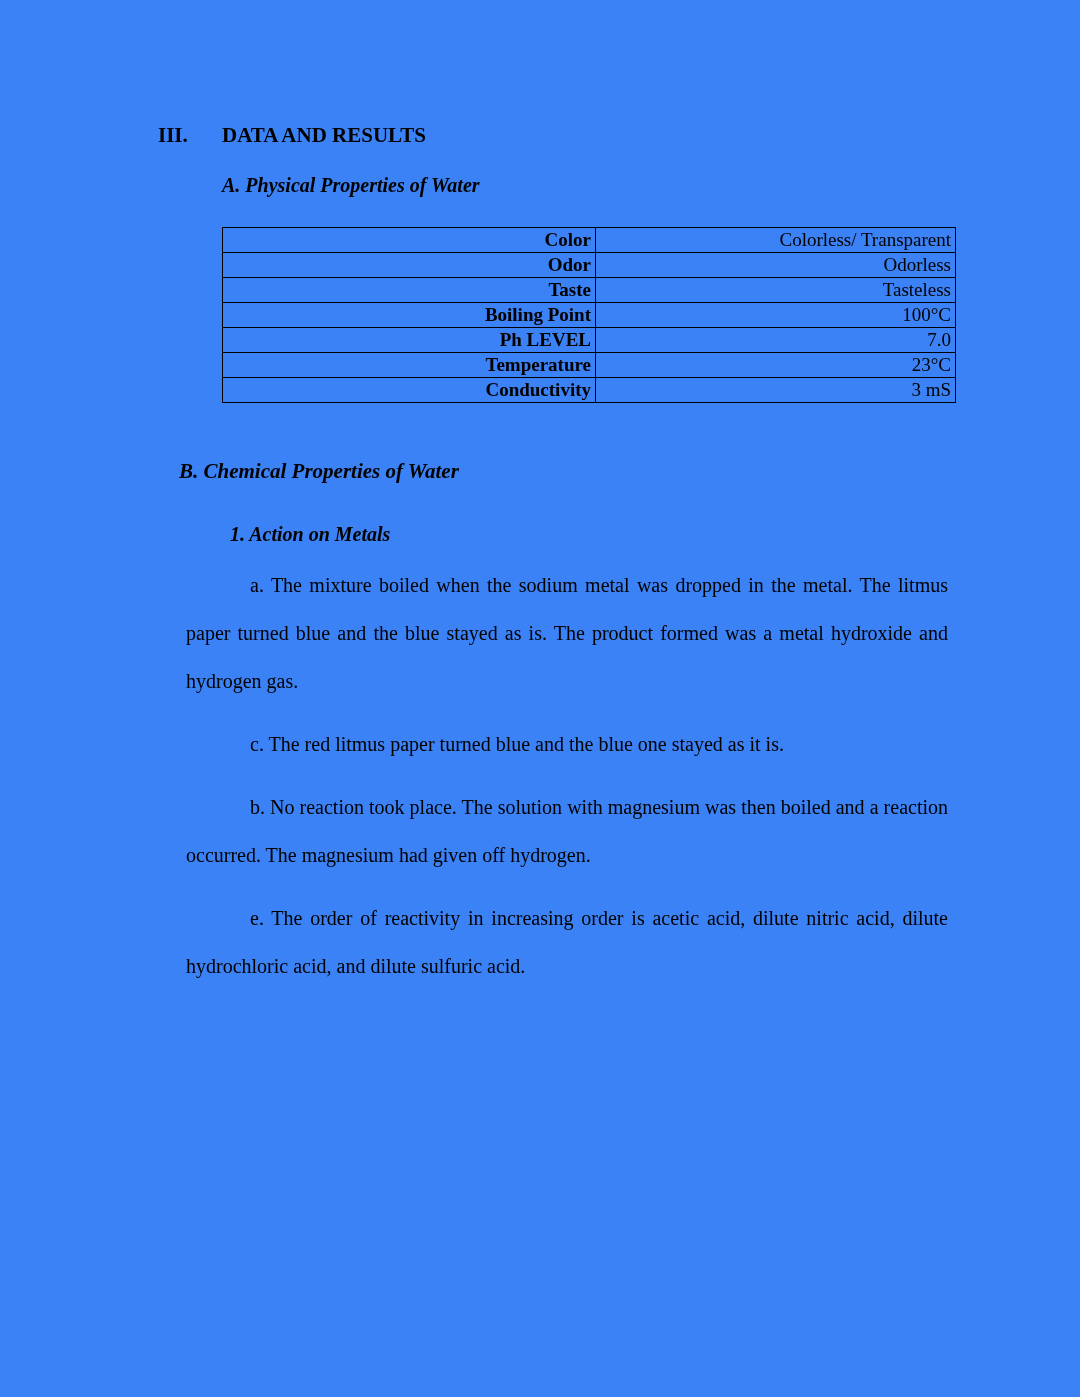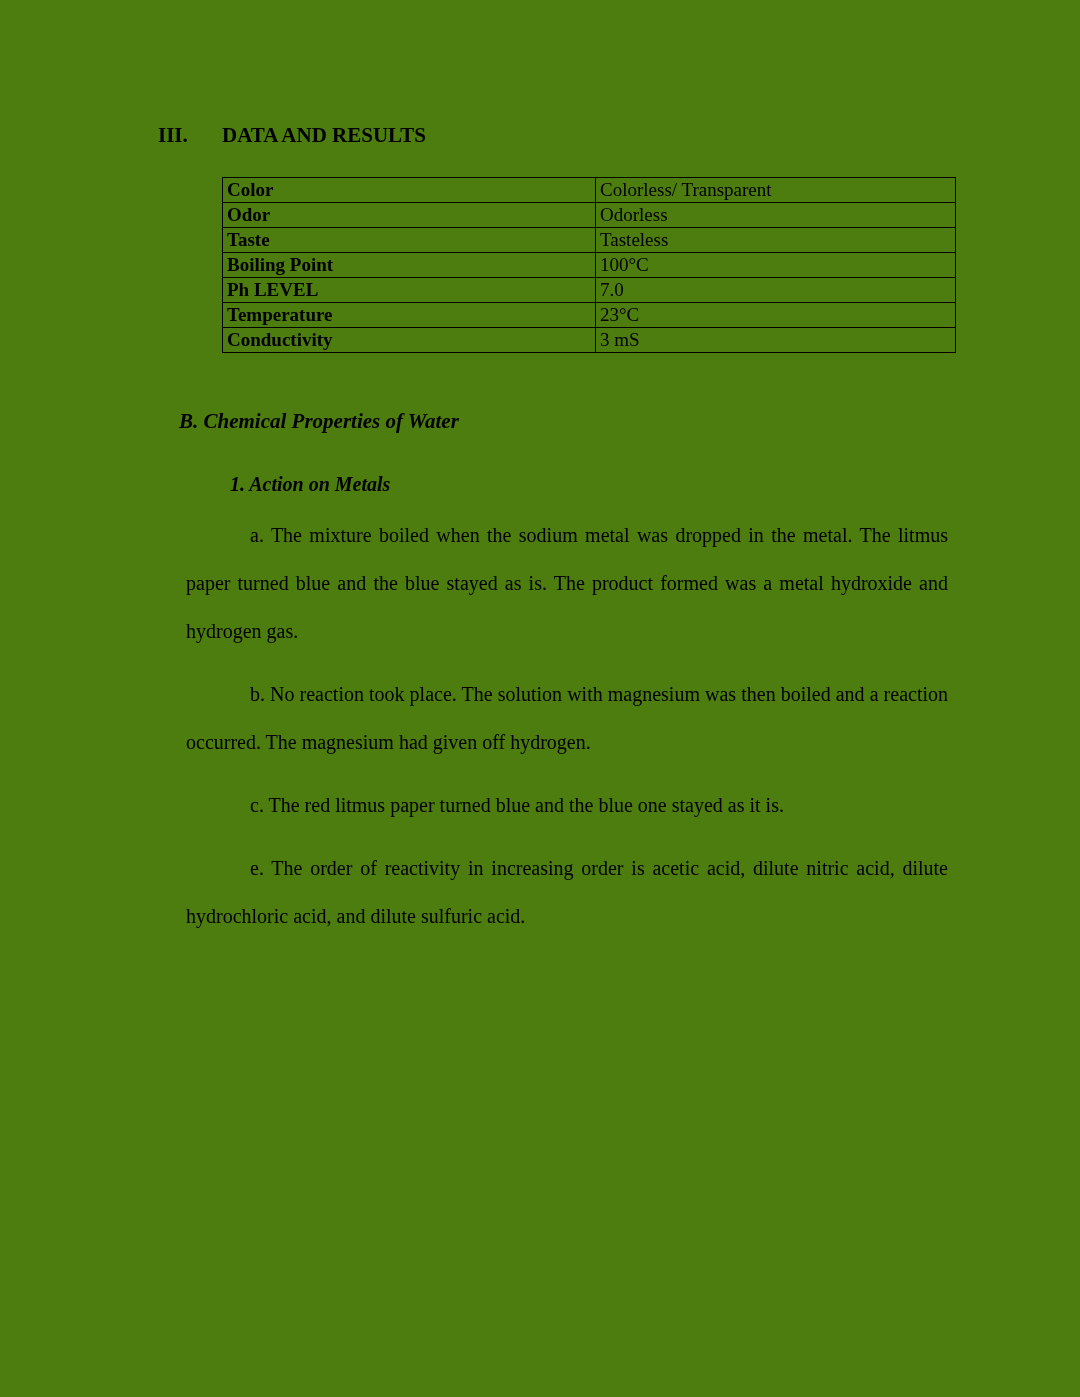--- a/index.html
+++ b/index.html
@@ -5,21 +5,21 @@
   * { margin: 0; padding: 0; box-sizing: border-box; }
   html, body { background: #ffffff; }
   body {
     font-family: "Liberation Serif", "DejaVu Serif", serif;
     color: #000000;
   }
   .page {
     position: relative;
     width: 1080px;
     height: 1397px;
-    background: #4d7c0f;
+    background: #3b82f6;
     padding: 124px 128px 0 158px;
     overflow: hidden;
   }
   .heading-row {
     display: flex;
     font-weight: bold;
     font-size: 21px;
     line-height: 23px;
   }
   .heading-num {
@@ -36,21 +36,21 @@
   }
   table.props {
     border-collapse: collapse;
     margin-left: 64px;
     margin-top: 30px;
     width: 733px;
     table-layout: fixed;
   }
   table.props td {
     border: 1px solid #000000;
-    text-align: left;
+    text-align: right;
     font-size: 19px;
     height: 25px;
     padding: 0 4px;
     line-height: 24px;
   }
   td.prop-name { font-weight: bold; width: 373px; }
   td.prop-value { width: 360px; }
   .subsection-b {
     margin-left: 21px;
     margin-top: 57px;
@@ -80,20 +80,21 @@
 </head>
 <body>
 
 <div class="page">
 
   <div class="heading-row">
     <span class="heading-num">III.</span>
     <span>DATA AND RESULTS</span>
   </div>
 
+  <div class="subsection-a">A. Physical Properties of Water</div>
 
   <table class="props">
     <tbody>
       <tr>
         <td class="prop-name">Color</td>
         <td class="prop-value">Colorless/ Transparent</td>
       </tr>
       <tr>
         <td class="prop-name">Odor</td>
         <td class="prop-value">Odorless</td>
@@ -119,18 +120,18 @@
         <td class="prop-value">3 mS</td>
       </tr>
     </tbody>
   </table>
 
   <div class="subsection-b">B. Chemical Properties of Water</div>
 
   <div class="sub-heading">1. Action on Metals</div>
 
   <p class="body-para">a. The mixture boiled when the sodium metal was dropped in the metal. The litmus paper turned blue and the blue stayed as is. The product formed was a metal hydroxide and hydrogen gas.</p>
+  <p class="body-para">c. The red litmus paper turned blue and the blue one stayed as it is.</p>
   <p class="body-para">b. No reaction took place. The solution with magnesium was then boiled and a reaction occurred. The magnesium had given off hydrogen.</p>
-  <p class="body-para">c. The red litmus paper turned blue and the blue one stayed as it is.</p>
   <p class="body-para">e. The order of reactivity in increasing order is acetic acid, dilute nitric acid, dilute hydrochloric acid, and dilute sulfuric acid.</p>
 
 
 </div>
 
 </body></html>

